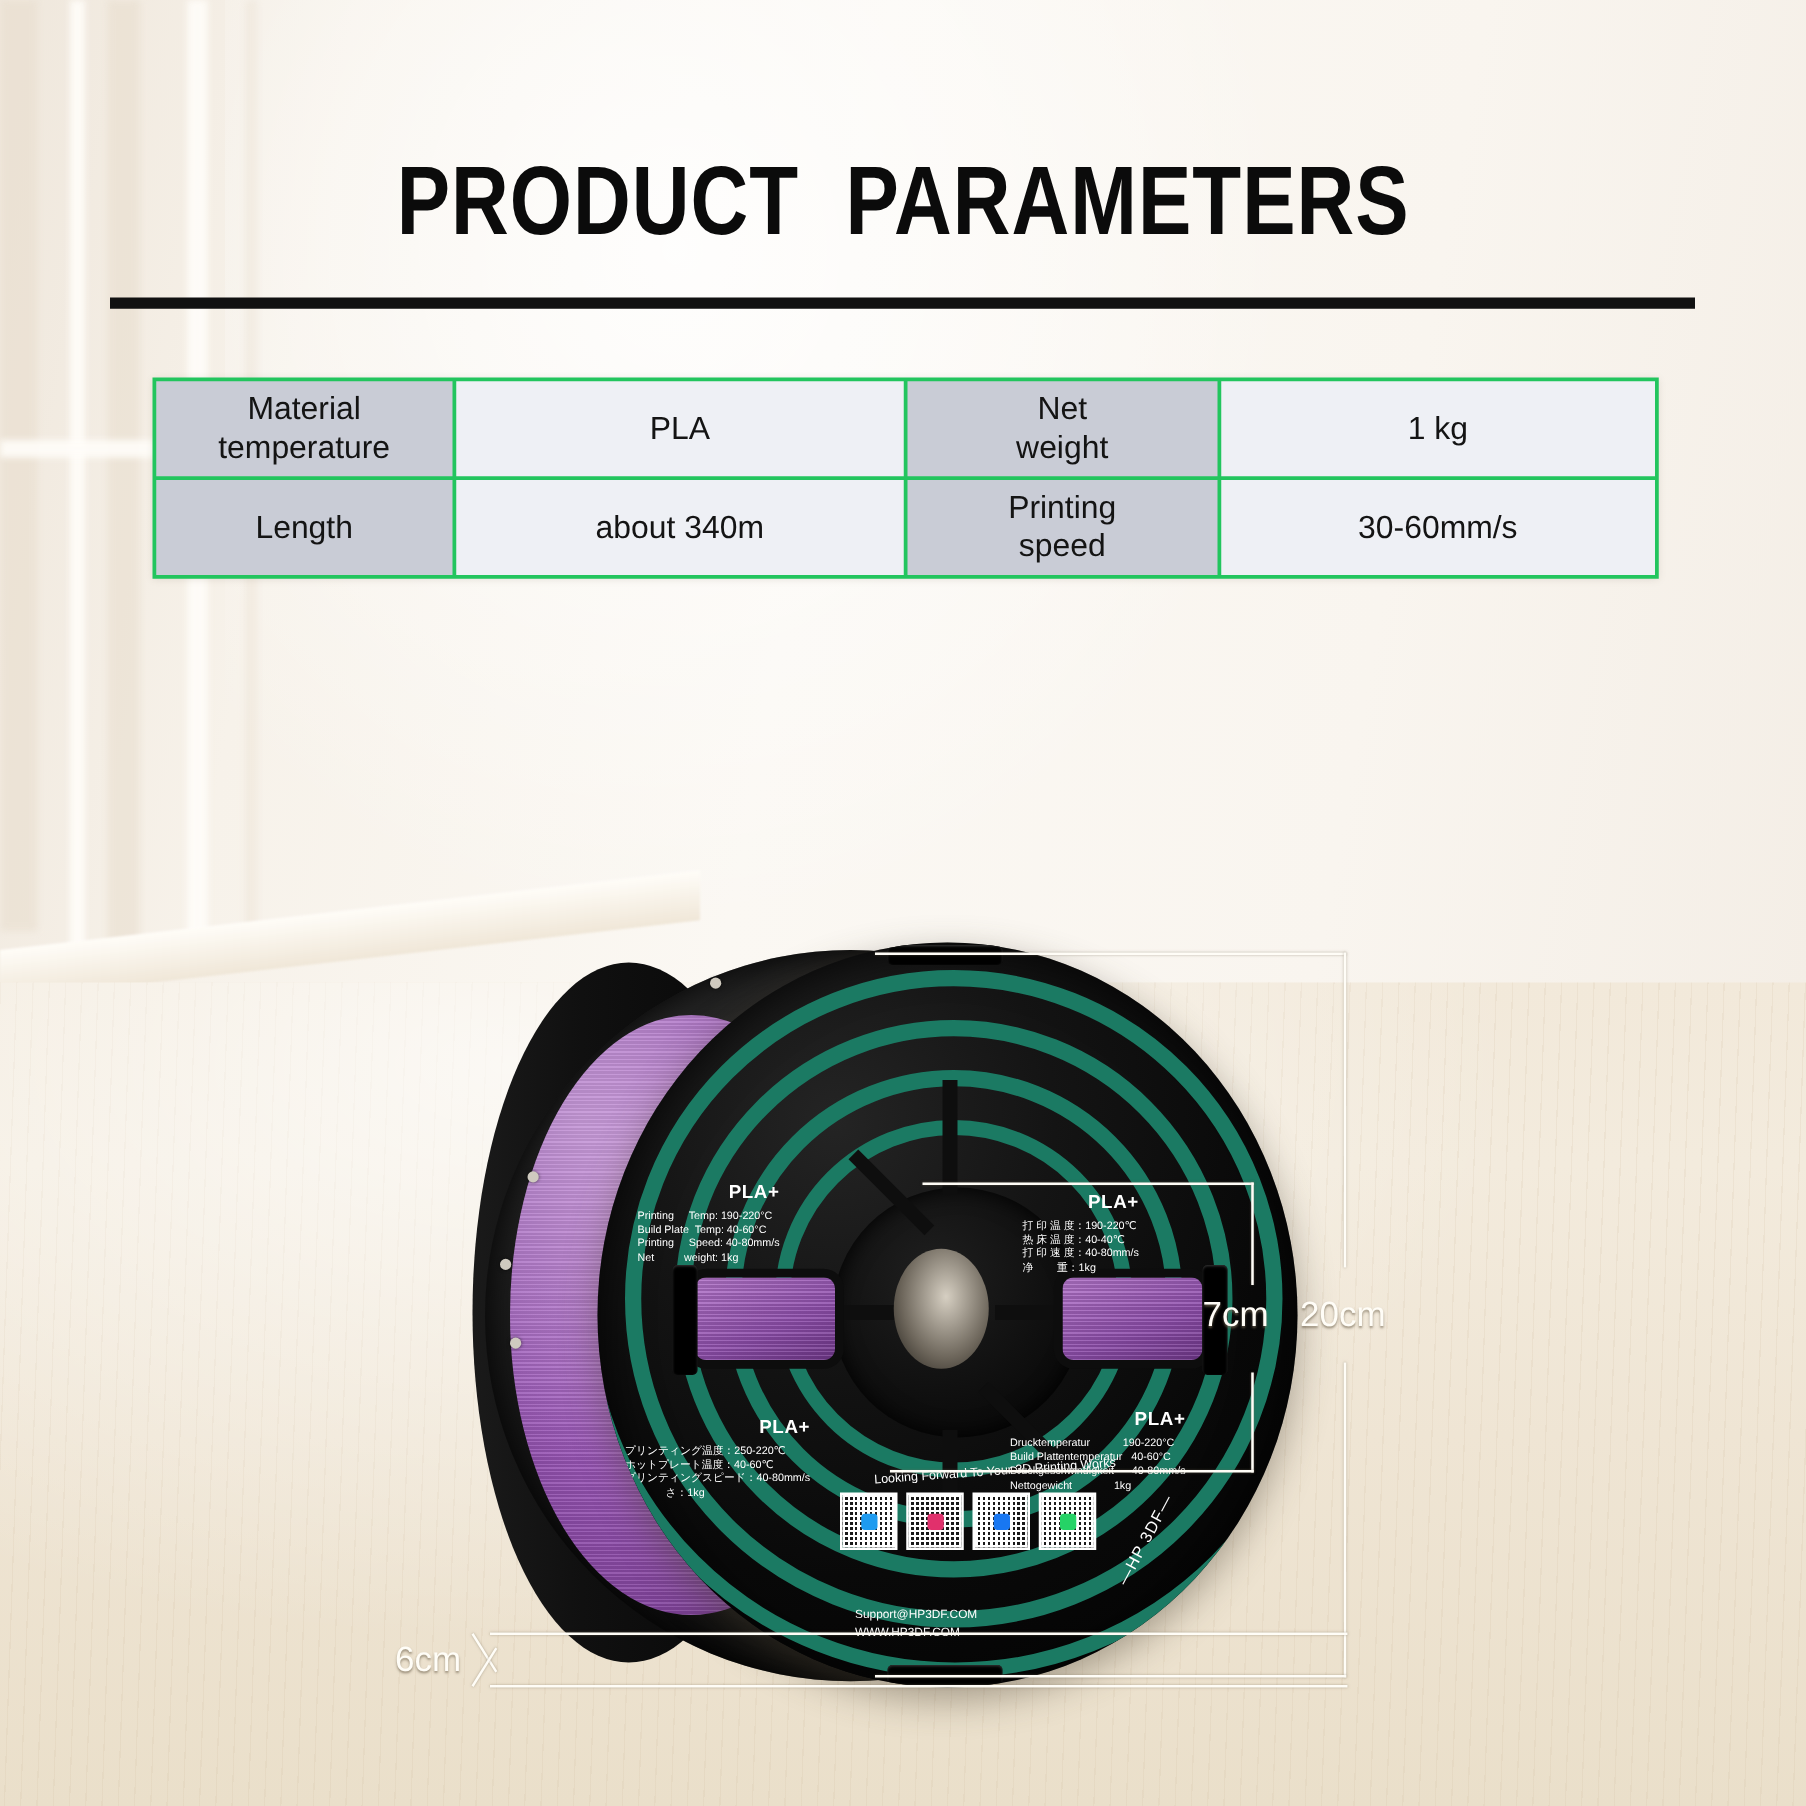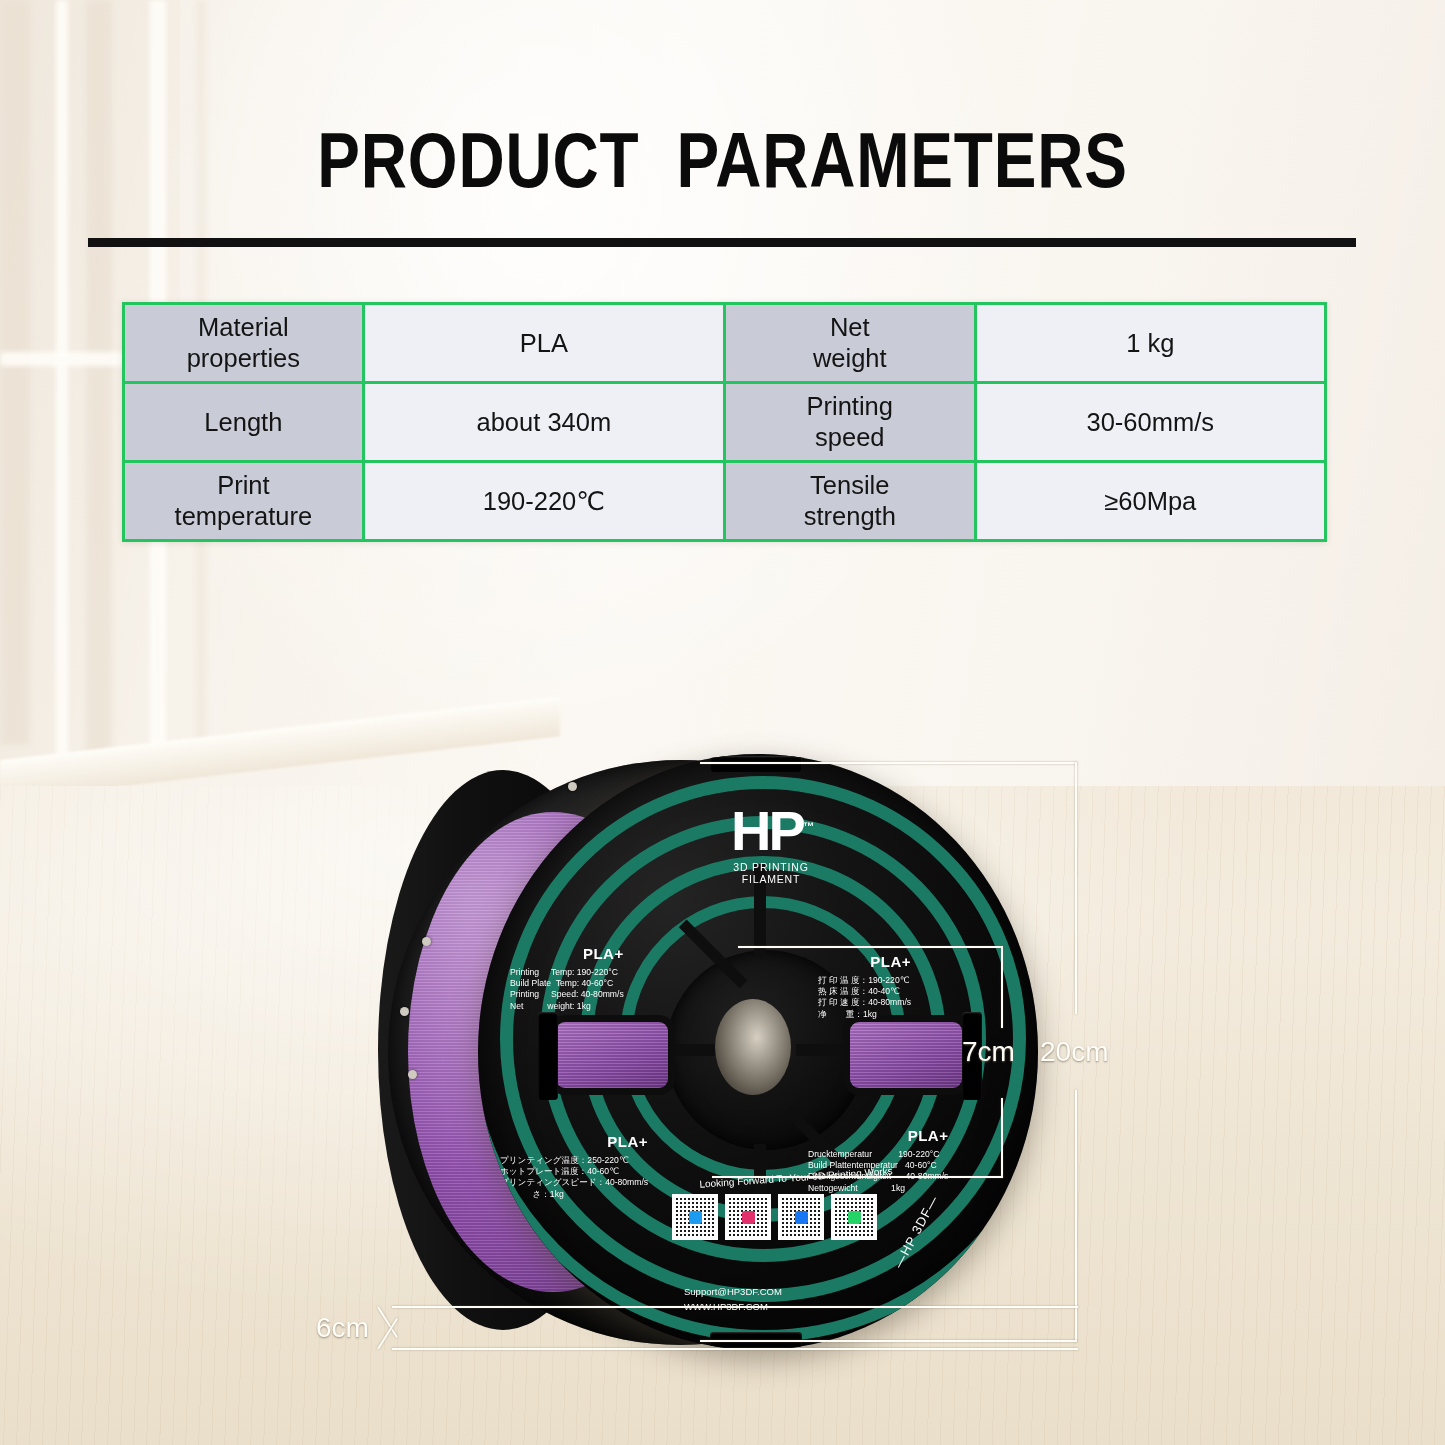--- a/index.html
+++ b/index.html
@@ -173,52 +173,40 @@
 <div id="header">
   <div id="page-title">PRODUCT  PARAMETERS</div>
   <div id="title-rule"></div>
 </div>
 
 <table id="spec-table">
   <tbody>
     <tr>
       <td class="k">
         <span class="two">Material</span>
-        <span class="two">properties</span>
+        <span class="two">temperature</span>
       </td>
       <td class="v">PLA</td>
       <td class="k2">
         <span class="two">Net</span>
         <span class="two">weight</span>
       </td>
       <td class="v2">1 kg</td>
     </tr>
     <tr>
       <td class="k">
         <span class="two">Length</span>
       </td>
       <td class="v">about 340m</td>
       <td class="k2">
         <span class="two">Printing</span>
         <span class="two">speed</span>
       </td>
       <td class="v2">30-60mm/s</td>
     </tr>
-    <tr>
-      <td class="k">
-        <span class="two">Print</span>
-        <span class="two">temperature</span>
-      </td>
-      <td class="v">190-220℃</td>
-      <td class="k2">
-        <span class="two">Tensile</span>
-        <span class="two">strength</span>
-      </td>
-      <td class="v2">≥60Mpa</td>
-    </tr>
   </tbody>
 </table>
 
 <div id="spool">
 
   <div class="rim-side"></div>
   <div class="rim-outer"></div>
   <div class="filament"></div>
 
   <div class="scr" style="left:32px;top:255px;"></div>
@@ -243,26 +231,20 @@
     <div class="spoke" style="left:300px;top:382px;width:86px;height:11px;transform:rotate(45deg);"></div>
     <div class="hub-hole"></div>
 
     <div class="win" style="left:78px;top:268px;"></div>
     <div class="win" style="left:372px;top:268px;"></div>
     <div class="slot" style="left:60px;top:258px;width:20px;height:88px;"></div>
     <div class="slot" style="left:484px;top:258px;width:20px;height:88px;"></div>
     <div class="slot" style="left:232px;top:2px;width:92px;height:16px;"></div>
     <div class="slot" style="left:232px;top:578px;width:92px;height:16px;"></div>
 
-    <div class="logo">
-      <div class="logo-mark">
-        <span>HP</span><span class="logo-tm">™</span>
-      </div>
-      <div class="logo-sub">3D PRINTING FILAMENT</div>
-    </div>
 
     <div class="lbl" style="left:32px;top:190px;">
       <span class="pla">PLA+</span>
       <span class="ln">Printing     Temp: 190-220°C</span>
       <span class="ln">Build Plate  Temp: 40-60°C</span>
       <span class="ln">Printing     Speed: 40-80mm/s</span>
       <span class="ln">Net          weight: 1kg</span>
     </div>
 
     <div class="lbl" style="left:340px;top:198px;">

